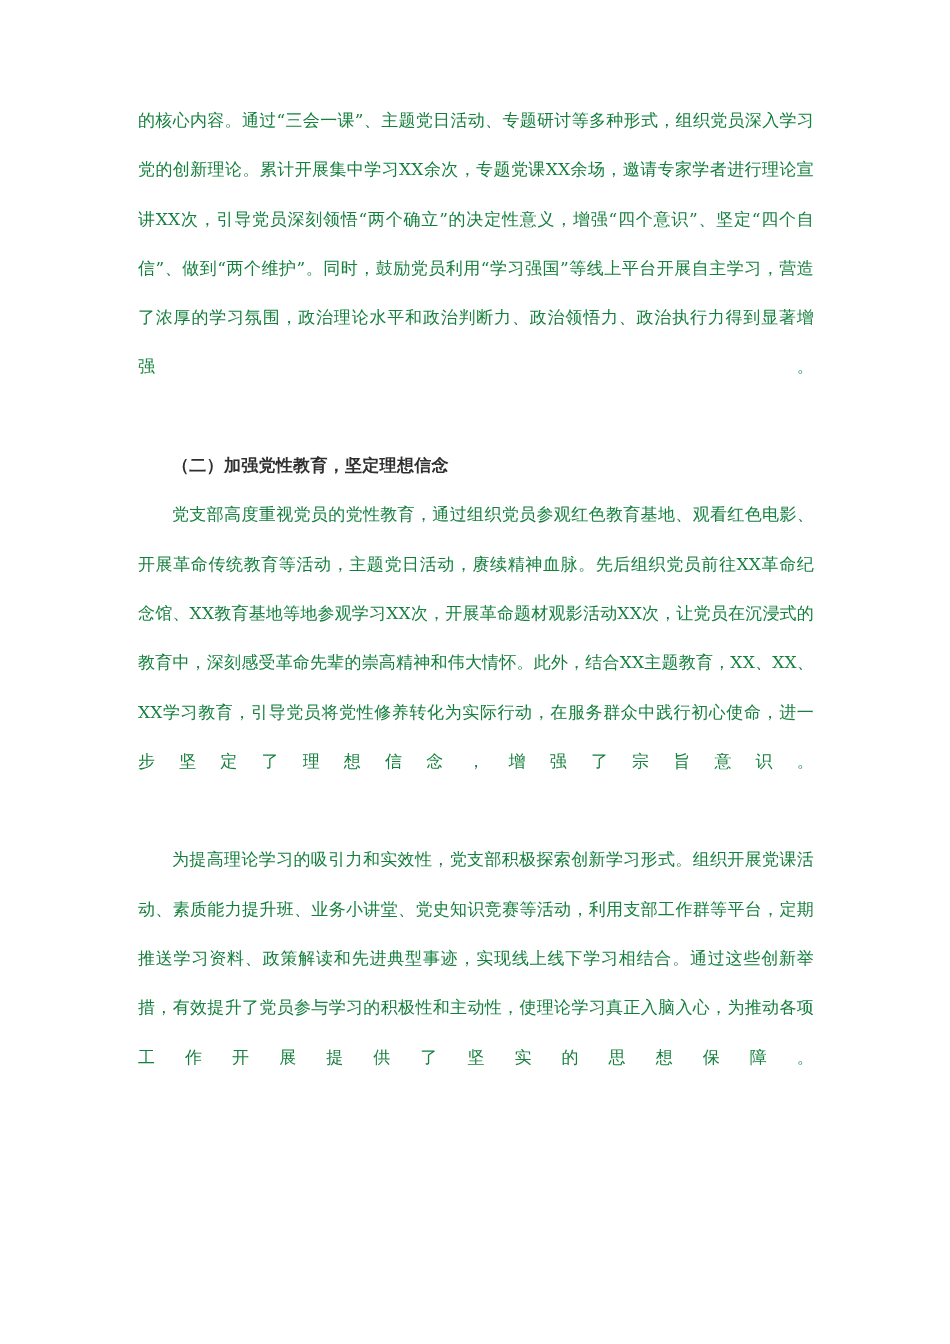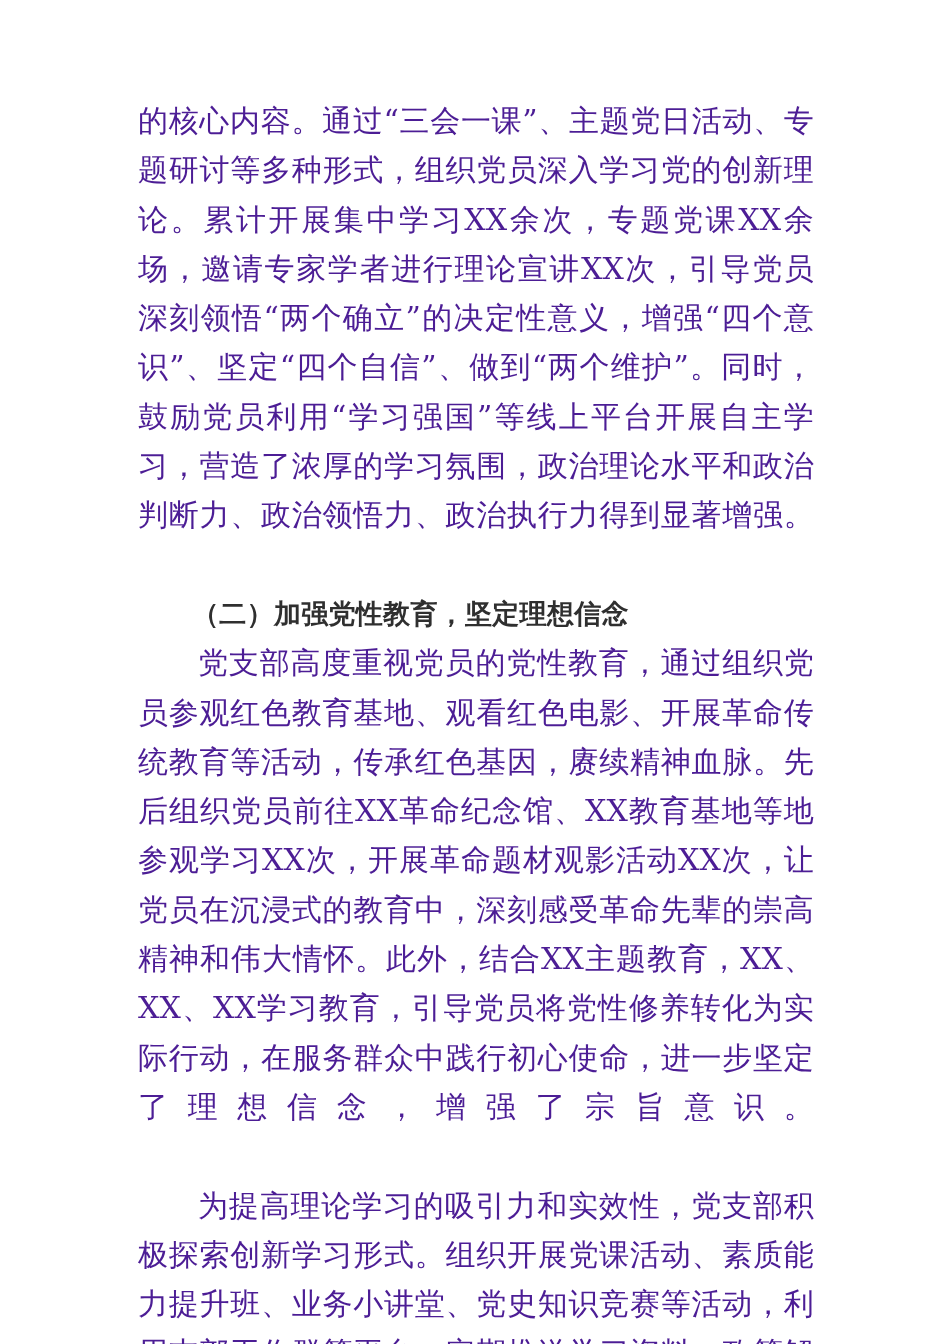--- a/index.html
+++ b/index.html
@@ -28,42 +28,42 @@
     left: 138px;
     top: 96px;
     width: 676px;
   }
 
   
   .para {
     margin: 0;
     padding: 0;
     font-family: "DejaVu Serif", "Liberation Serif", serif;
-    font-size: 30px;
+    font-size: 17px;
     line-height: 49.3px;
-    color: #4c1d95;
+    color: #15803d;
     text-align: justify;
     text-justify: inter-character;
     text-indent: 2em;
     letter-spacing: 0.2px;
     font-weight: 400;
     -webkit-font-smoothing: antialiased;
   }
 
   
   .para.continuation {
     text-indent: 0;
   }
 
   
   .heading {
     margin: 0;
     padding: 0;
     font-family: "DejaVu Serif", "Liberation Serif", serif;
-    font-size: 27px;
+    font-size: 17px;
     line-height: 49.3px;
     color: #2f2f2f;
     font-weight: 700;
     text-indent: 2em;
     text-align: left;
     letter-spacing: 0.3px;
   }
 
   
   .para::after {
@@ -75,19 +75,19 @@
 </head>
 <body>
 
 <div class="page">
   <div class="page-body">
 
     <p class="para continuation">的核心内容。通过“三会一课”、主题党日活动、专题研讨等多种形式，组织党员深入学习党的创新理论。累计开展集中学习XX余次，专题党课XX余场，邀请专家学者进行理论宣讲XX次，引导党员深刻领悟“两个确立”的决定性意义，增强“四个意识”、坚定“四个自信”、做到“两个维护”。同时，鼓励党员利用“学习强国”等线上平台开展自主学习，营造了浓厚的学习氛围，政治理论水平和政治判断力、政治领悟力、政治执行力得到显著增强。</p>
 
     <p class="heading">（二）加强党性教育，坚定理想信念</p>
 
-    <p class="para">党支部高度重视党员的党性教育，通过组织党员参观红色教育基地、观看红色电影、开展革命传统教育等活动，传承红色基因，赓续精神血脉。先后组织党员前往XX革命纪念馆、XX教育基地等地参观学习XX次，开展革命题材观影活动XX次，让党员在沉浸式的教育中，深刻感受革命先辈的崇高精神和伟大情怀。此外，结合XX主题教育，XX、XX、XX学习教育，引导党员将党性修养转化为实际行动，在服务群众中践行初心使命，进一步坚定了理想信念，增强了宗旨意识。</p>
+    <p class="para">党支部高度重视党员的党性教育，通过组织党员参观红色教育基地、观看红色电影、开展革命传统教育等活动，主题党日活动，赓续精神血脉。先后组织党员前往XX革命纪念馆、XX教育基地等地参观学习XX次，开展革命题材观影活动XX次，让党员在沉浸式的教育中，深刻感受革命先辈的崇高精神和伟大情怀。此外，结合XX主题教育，XX、XX、XX学习教育，引导党员将党性修养转化为实际行动，在服务群众中践行初心使命，进一步坚定了理想信念，增强了宗旨意识。</p>
 
 
     <p class="para">为提高理论学习的吸引力和实效性，党支部积极探索创新学习形式。组织开展党课活动、素质能力提升班、业务小讲堂、党史知识竞赛等活动，利用支部工作群等平台，定期推送学习资料、政策解读和先进典型事迹，实现线上线下学习相结合。通过这些创新举措，有效提升了党员参与学习的积极性和主动性，使理论学习真正入脑入心，为推动各项工作开展提供了坚实的思想保障。</p>
 
   </div>
 </div>
 
 </body></html>

